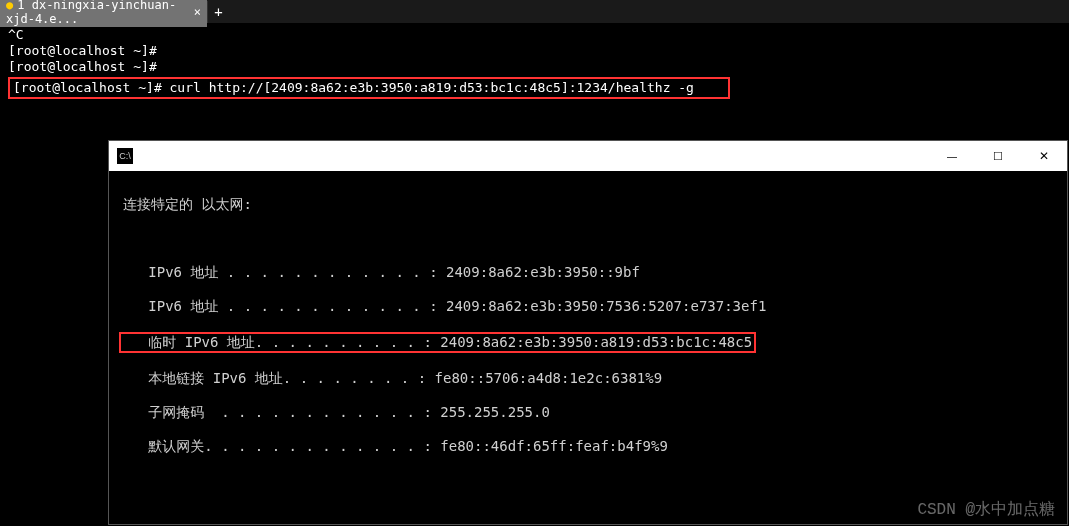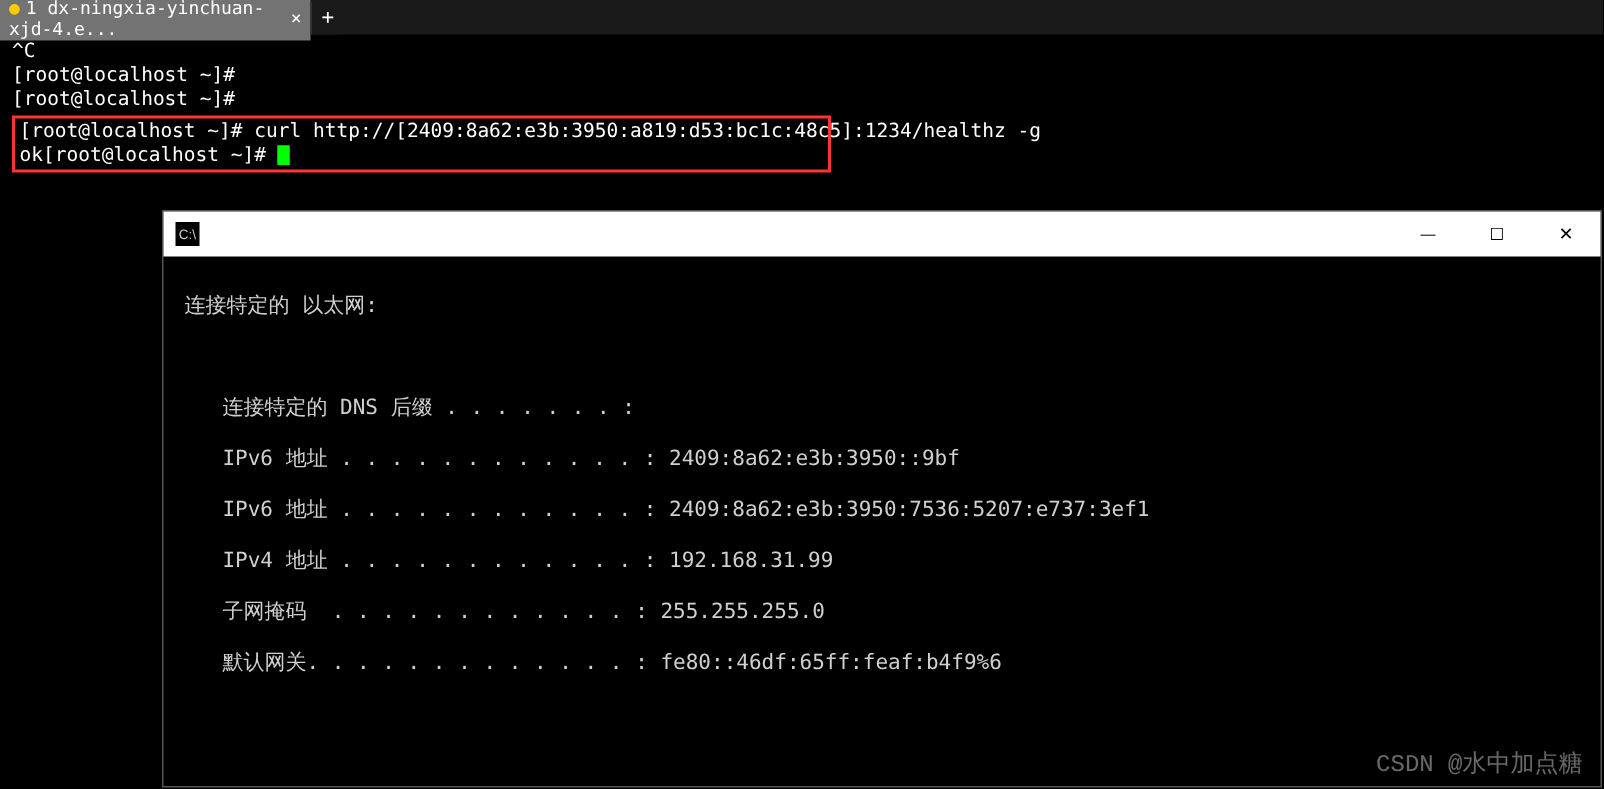--- a/index.html
+++ b/index.html
@@ -62,21 +62,21 @@
     .terminal-top {
       padding: 4px 8px;
       font-family: Consolas, monospace;
       font-size: 13px;
       line-height: 16px;
     }
     .red-box-1 {
       border: 2px solid #ff3333;
       padding: 1px 3px;
       margin-top: 2px;
-      width: 546px;
+      width: 722px;
     }
     .green-cursor {
       display: inline-block;
       width: 8px;
       height: 13px;
       background: #00ff00;
       border: 1px solid #00ff00;
       vertical-align: middle;
     }
     .cmd-window {
@@ -167,45 +167,44 @@
       <span class="tab-close">×</span>
     </div>
     <div class="tab-plus">+</div>
   </div>
   <div class="terminal-top">
     <div class="line">^C</div>
     <div class="line"><span>[root@localhost ~]#</span></div>
     <div class="line"><span>[root@localhost ~]#</span></div>
     <div class="red-box-1">
       <div class="line"><span>[root@localhost ~]#</span><span> curl http://[2409:8a62:e3b:3950:a819:d53:bc1c:48c5]:1234/healthz -g</span></div>
-      <div class="line"><span>ok</span><span>[root@localhost ~]#</span> <span class="green-cursor"></span></div>
     </div>
   </div>
 </div>
 
 <div class="cmd-window">
   <div class="cmd-titlebar">
     <div class="cmd-title-left">
       <span class="cmd-icon">C:\</span>
     </div>
     <div class="cmd-controls">
       <div class="cmd-btn min"></div>
       <div class="cmd-btn max"></div>
       <div class="cmd-btn close"></div>
     </div>
   </div>
   <div class="cmd-content">
 <div class="line">连接特定的 以太网:</div>
 <div class="line">&nbsp;</div>
-<div class="line">   连接特定的 DNS 后缀 . . . . . . . :</div>
 <div class="line"><span>   IPv6 地址 . . . . . . . . . . . . : </span><span>2409:8a62:e3b:3950::9bf</span></div>
 <div class="line"><span>   IPv6 地址 . . . . . . . . . . . . : </span><span>2409:8a62:e3b:3950:7536:5207:e737:3ef1</span></div>
-<div class="line"><span>   IPv4 地址 . . . . . . . . . . . . : </span><span>192.168.31.99</span></div>
+<div class="line"><span class="red-box-2"><span>   临时 IPv6 地址. . . . . . . . . . : </span><span>2409:8a62:e3b:3950:a819:d53:bc1c:48c5</span></span></div>
+<div class="line"><span>   本地链接 IPv6 地址. . . . . . . . : </span><span>fe80::5706:a4d8:1e2c:6381%9</span></div>
 <div class="line"><span>   子网掩码  . . . . . . . . . . . . : </span><span>255.255.255.0</span></div>
-<div class="line"><span>   默认网关. . . . . . . . . . . . . : </span><span>fe80::46df:65ff:feaf:b4f9%6</span></div>
+<div class="line"><span>   默认网关. . . . . . . . . . . . . : </span><span>fe80::46df:65ff:feaf:b4f9%9</span></div>
 
 
 
 
 
 
 
 
 
   </div>

